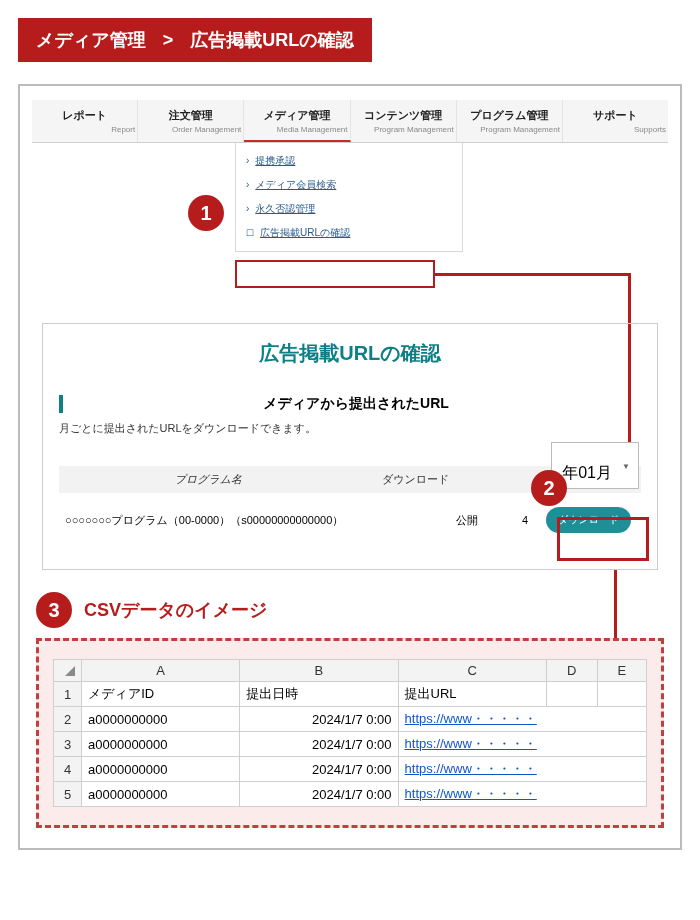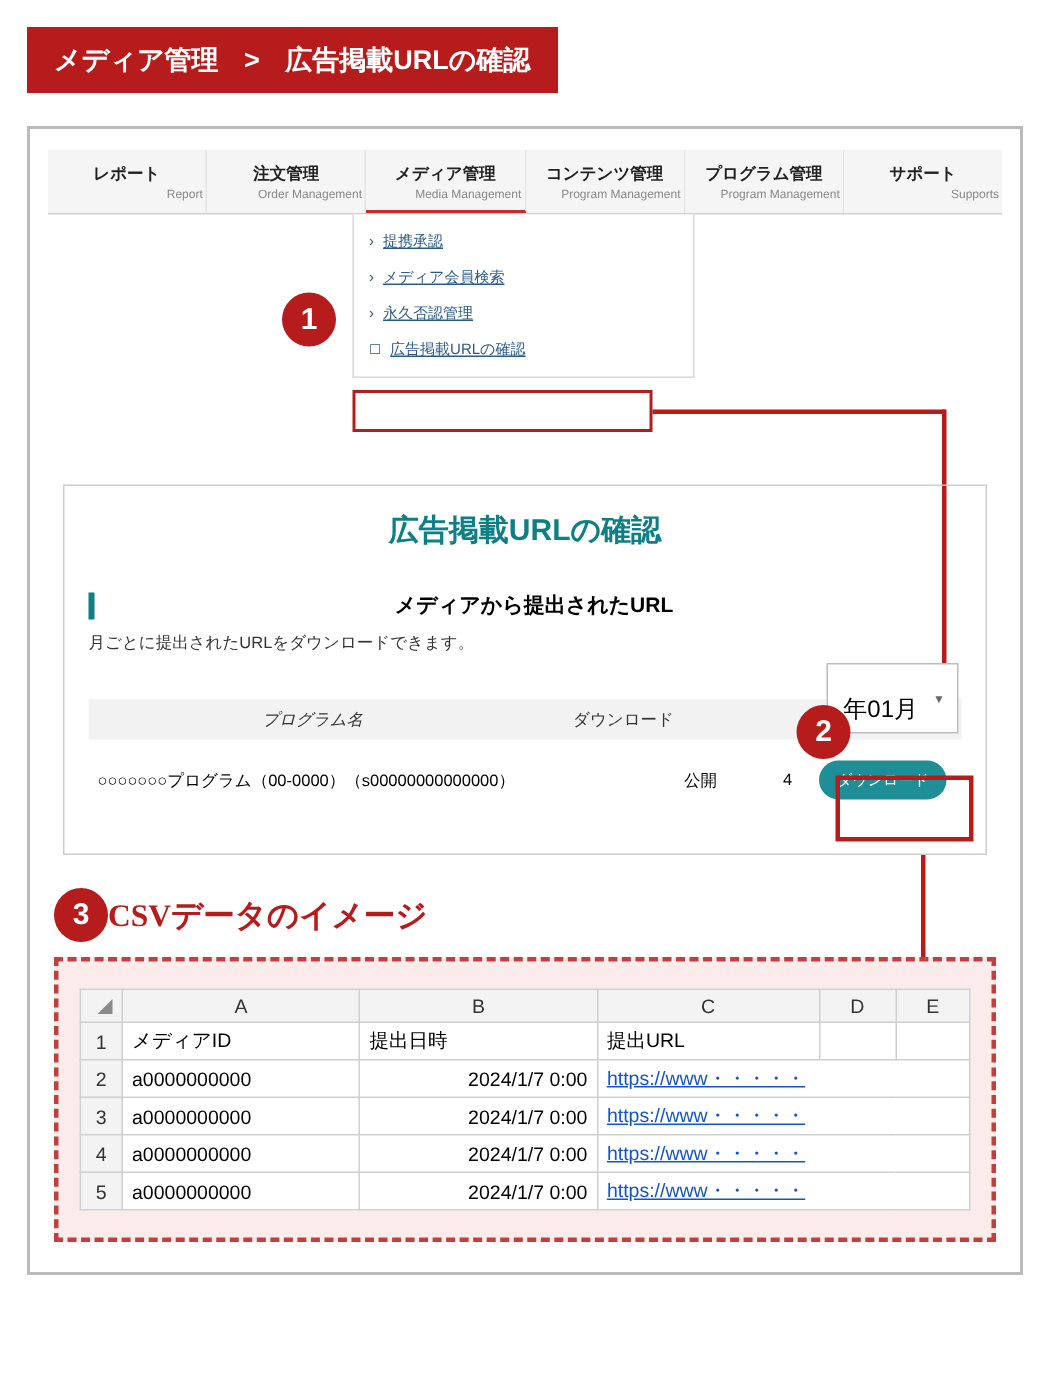--- a/index.html
+++ b/index.html
@@ -189,21 +189,21 @@
     right: 8px;
     bottom: 8px;
     width: 92px;
     height: 44px;
     border: 3px solid #b71c1c;
     pointer-events: none;
   }
   
   .csv-block { position: relative; margin-top: 22px; padding: 0 4px;}
   .csv-label-row { display:flex; align-items:center; }
-  .csv-label { color:#b71c1c; font-weight:bold; font-size:21px; font-family:Liberation Serif, serif;}
+  .csv-label { color:#b71c1c; font-weight:bold; font-size:18px; margin-left:12px;}
   .csv-frame {
     border: 3px dashed #c04040;
     background: #fbeceb;
     padding: 18px 14px;
     margin-top: 10px;
   }
   .csv-sheet {
     background: #fff;
     border: 1px solid #bfbfbf;
     font-size: 13px;

